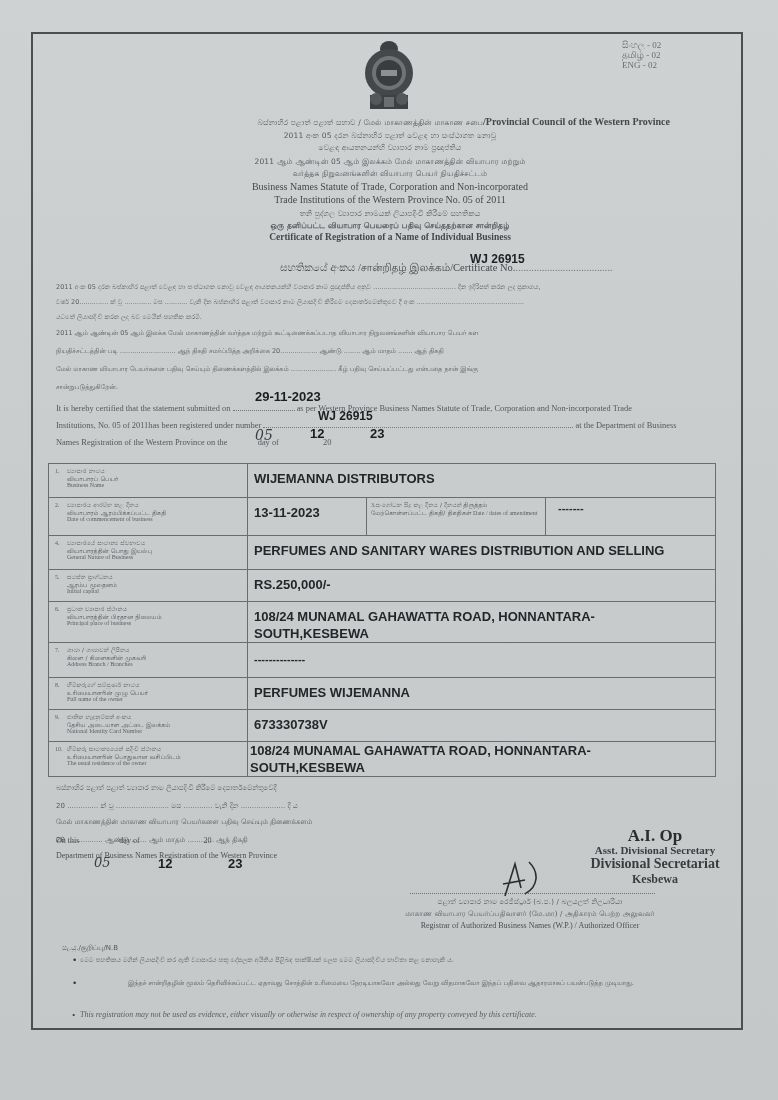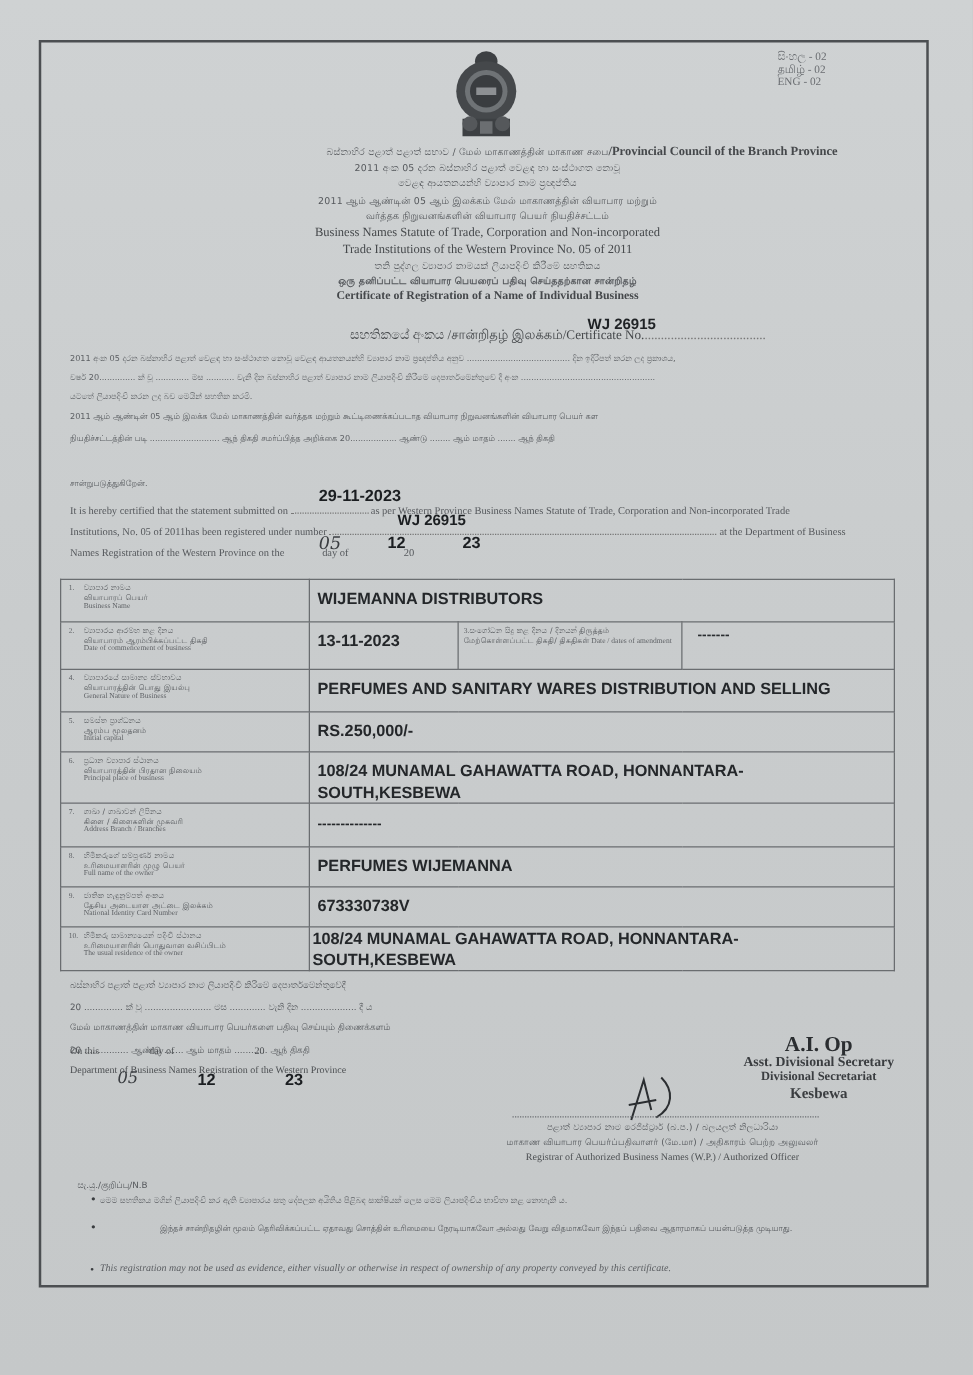--- a/index.html
+++ b/index.html
@@ -63,21 +63,21 @@
     color: #24272a; padding: 6px 6px 0 6px !important; line-height: 17px;
   }
   .date-amend-lbl { width: 170px; font-size: 6px; line-height: 7px; color: #5e6165; padding: 3px 4px !important; }
   .date-amend-val { font-family: "Liberation Sans", sans-serif; font-weight: bold; font-size: 11px; padding: 4px 12px !important; color: #2a2d30; }
 
   .footer-line { position: absolute; left: 56px; font-size: 7px; color: #55585c; white-space: nowrap; font-family: "DejaVu Sans", sans-serif; }
   .dept-line { position: absolute; left: 56px; font-size: 8px; color: #4c4f52; white-space: nowrap; }
   .sig-stamp { position: absolute; left: 560px; top: 826px; text-align: center; width: 190px; font-family: "Liberation Serif", serif; color: #3a3d40; }
   .sig-stamp .name { font-size: 17px; font-weight: bold; color: #2a2d30; }
   .sig-stamp .t1 { font-size: 11px; font-weight: bold; margin-top: -2px; }
-  .sig-stamp .t2 { font-size: 10px; font-weight: bold; }
+  .sig-stamp .t2 { font-size: 14px; font-weight: bold; }
   .sig-stamp .t3 { font-size: 12px; font-weight: bold; }
   .sig-line { position: absolute; left: 410px; top: 893px; width: 245px; border-top: 1px dotted #6b6e72; }
   .registrar { position: absolute; left: 370px; width: 320px; text-align: center; white-space: nowrap; }
   .nb { position: absolute; left: 62px; top: 944px; font-size: 7px; color: #55585c; font-family: "DejaVu Sans", sans-serif; }
   .bullet { position: absolute; left: 80px; width: 630px; font-size: 6.5px; color: #5a5d61; font-family: "DejaVu Sans", sans-serif; line-height: 10px; }
   .bullet::before { content: "•"; position: absolute; left: -8px; top: 0; font-size: 9px; color: #3a3d40; }
   .bullet.en { font-family: "Liberation Serif", serif; font-size: 8px; }
 </style>
 </head>
 <body>
@@ -97,21 +97,21 @@
     <ellipse cx="27" cy="33" rx="17" ry="17" fill="#6f7376"></ellipse>
     <ellipse cx="27" cy="33" rx="13" ry="13" fill="#3a3d40"></ellipse>
     <rect x="19" y="30" width="16" height="6" fill="#8d9093"></rect>
     <rect x="8" y="55" width="38" height="14" fill="#3d4043"></rect>
     <circle cx="14" cy="59" r="6" fill="#55585b"></circle>
     <circle cx="40" cy="59" r="6" fill="#55585b"></circle>
     <rect x="22" y="57" width="10" height="10" fill="#6b6e71"></rect>
   </svg>
 
   <div class="hdr right" style="top:116px;">
-    <span class="tam">බස්නාහිර පළාත් පළාත් සභාව / மேல் மாகாணத்தின் மாகாண சபை</span><b>/Provincial Council of the Branch Province</b>
+    <span class="tam">බස්නාහිර පළාත් පළාත් සභාව / மேல் மாகாணத்தின் மாகாண சபை</span><b>/Provincial Council of the Western Province</b>
   </div>
   <div class="hdr" style="top:129px;"><span class="tam">2011 අංක 05 දරන බස්නාහිර පළාත් වෙළඳ හා සංස්ථාගත නොවූ</span></div>
   <div class="hdr" style="top:141px;"><span class="tam">වෙළඳ ආයතනයන්හි ව්‍යාපාර නාම ප්‍රඥප්තිය</span></div>
   <div class="hdr" style="top:155px;"><span class="tam">2011 ஆம் ஆண்டின் 05 ஆம் இலக்கம் மேல் மாகாணத்தின் வியாபார மற்றும்</span></div>
   <div class="hdr" style="top:167px;"><span class="tam">வர்த்தக நிறுவனங்களின் வியாபார பெயர் நியதிச்சட்டம்</span></div>
   <div class="hdr" style="top:181px;">Business Names Statute of Trade, Corporation and Non-incorporated</div>
   <div class="hdr" style="top:194px;">Trade Institutions of the Western Province No. 05 of 2011</div>
   <div class="hdr" style="top:207px;"><span class="tam">තනි පුද්ගල ව්‍යාපාර නාමයක් ලියාපදිංචි කිරීමේ සහතිකය</span></div>
   <div class="hdr bold" style="top:219px;"><span class="tam" style="font-weight:bold">ஒரு தனிப்பட்ட வியாபார பெயரைப் பதிவு செய்ததற்கான சான்றிதழ்</span></div>
   <div class="hdr bold" style="top:231px; font-size:9.5px;">Certificate of Registration of a Name of Individual Business</div>
@@ -119,20 +119,21 @@
   <div class="cert-no-line">
     <span>සහතිකයේ අංකය /சான்றிதழ் இலக்கம்/Certificate No.</span><span style="color:#777">.....................................</span>
   </div>
   <div class="cert-no-value">WJ 26915</div>
 
   <div class="fine" style="top:283px;">2011 අංක 05 දරන බස්නාහිර පළාත් වෙළඳ හා සංස්ථාගත නොවූ වෙළඳ ආයතනයන්හි ව්‍යාපාර නාම ප්‍රඥප්තිය අනුව ........................................ දින ඉදිරිපත් කරන ලද ප්‍රකාශය,</div>
   <div class="fine" style="top:298px;">වර්ෂ 20.............. ක් වූ ............. මස ........... වැනි දින බස්නාහිර පළාත් ව්‍යාපාර නාම ලියාපදිංචි කිරීමේ දෙපාර්තමේන්තුවේ දී අංක ....................................................</div>
   <div class="fine" style="top:313px;">යටතේ ලියාපදිංචි කරන ලද බව මෙයින් සහතික කරමි.</div>
   <div class="fine" style="top:329px;">2011 ஆம் ஆண்டின் 05 ஆம் இலக்க மேல் மாகாணத்தின் வர்த்தக மற்றும் கூட்டிணைக்கப்படாத வியாபார நிறுவனங்களின் வியாபார பெயர் கள</div>
   <div class="fine" style="top:347px;">நியதிச்சட்டத்தின் படி ........................... ஆந் திகதி சமர்ப்பித்த அறிக்கை 20.................. ஆண்டு ........ ஆம் மாதம் ....... ஆந் திகதி</div>
+  <div class="fine" style="top:365px;">மேல் மாகாண வியாபார பெயர்களை பதிவு செய்யும் திணைக்களத்தில் இலக்கம் ...................... கீழ் பதிவு செய்யப்பட்டது என்பதை நான் இங்கு</div>
   <div class="fine" style="top:383px;">சான்றுபடுத்துகிறேன்.</div>
 
   <div class="cert-body" style="top:404px;">
     <span>It is hereby certified that the statement submitted on</span>
     <span style="display:inline-block;width:62px;border-bottom:1px dotted #777;"></span>
     <span>as per Western Province Business Names Statute of Trade, Corporation and Non-incorporated Trade</span>
   </div>
   <div class="hand" style="left:255px; top:389px;">29-11-2023</div>
 
   <div class="cert-body" style="top:421px;">

